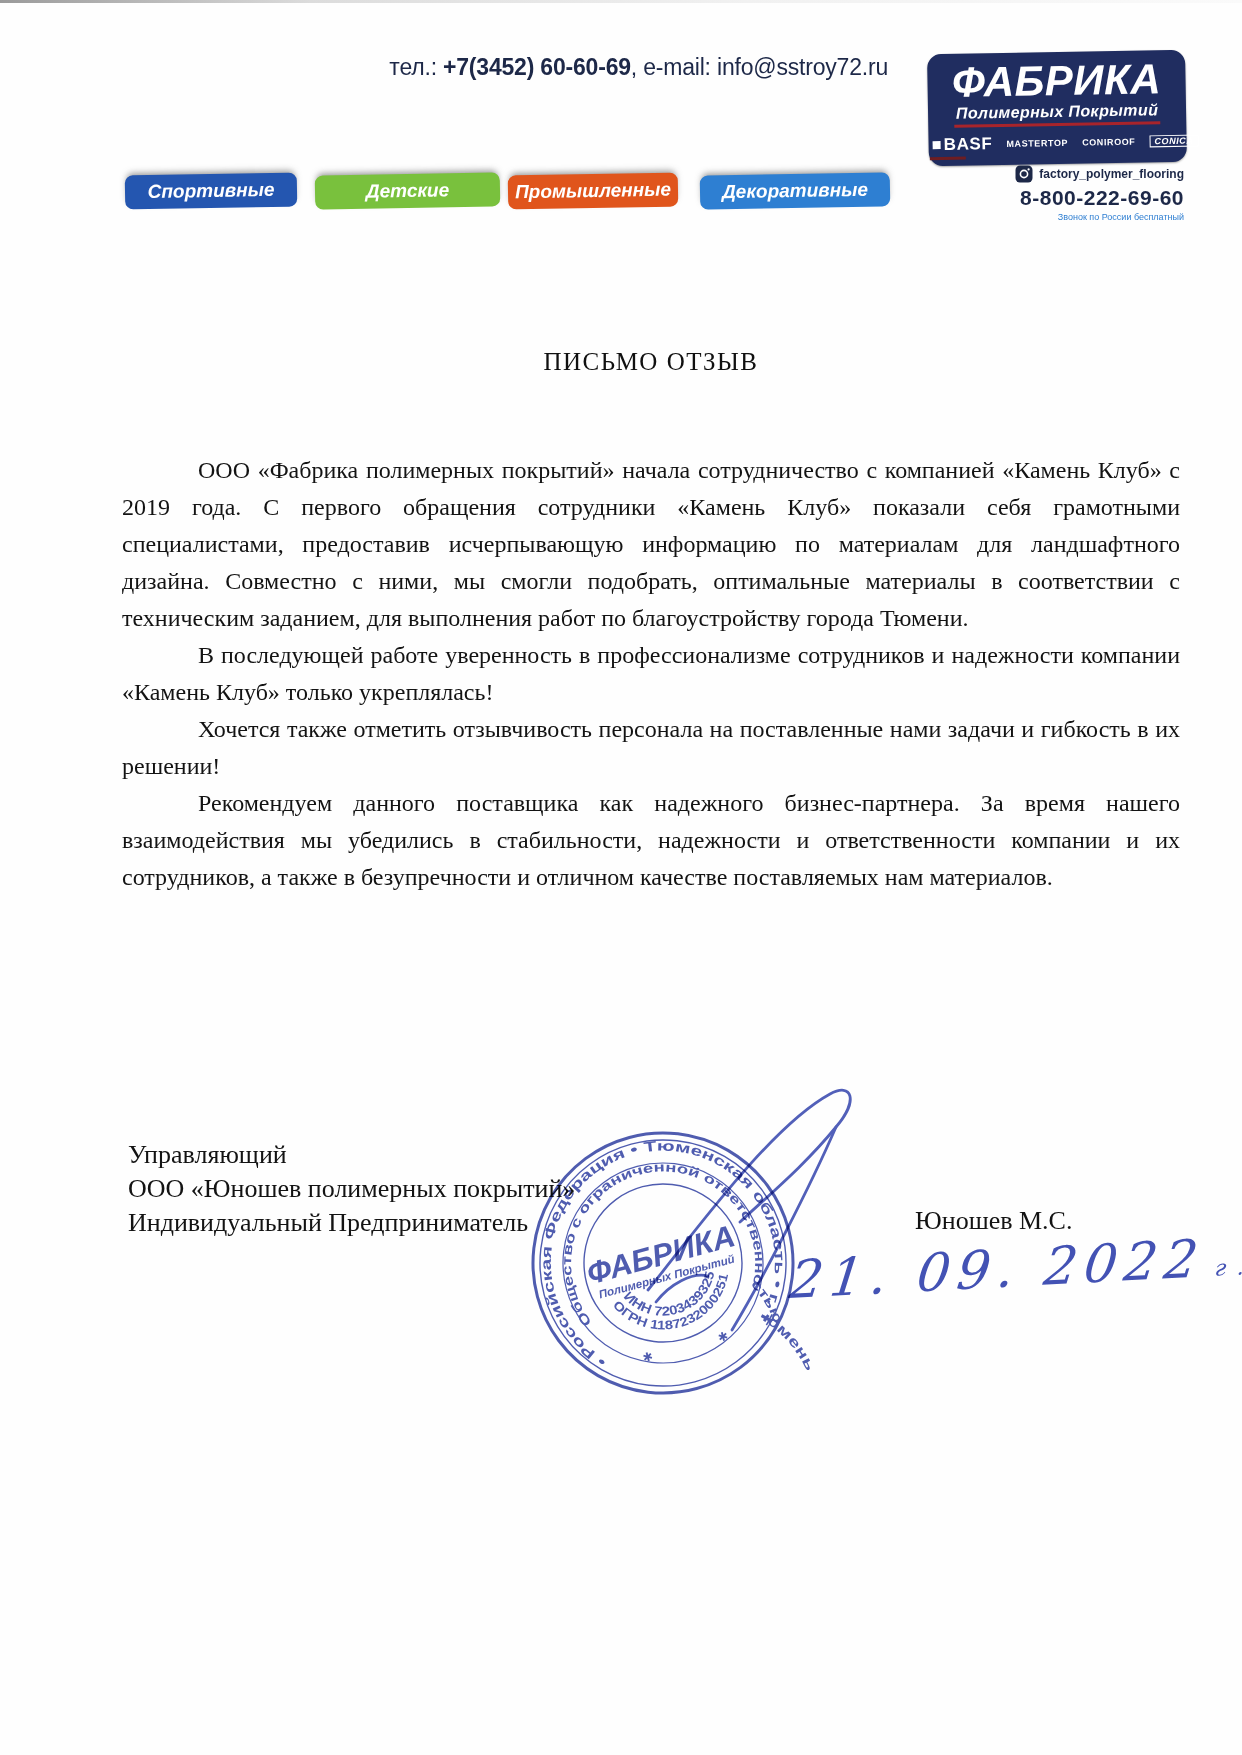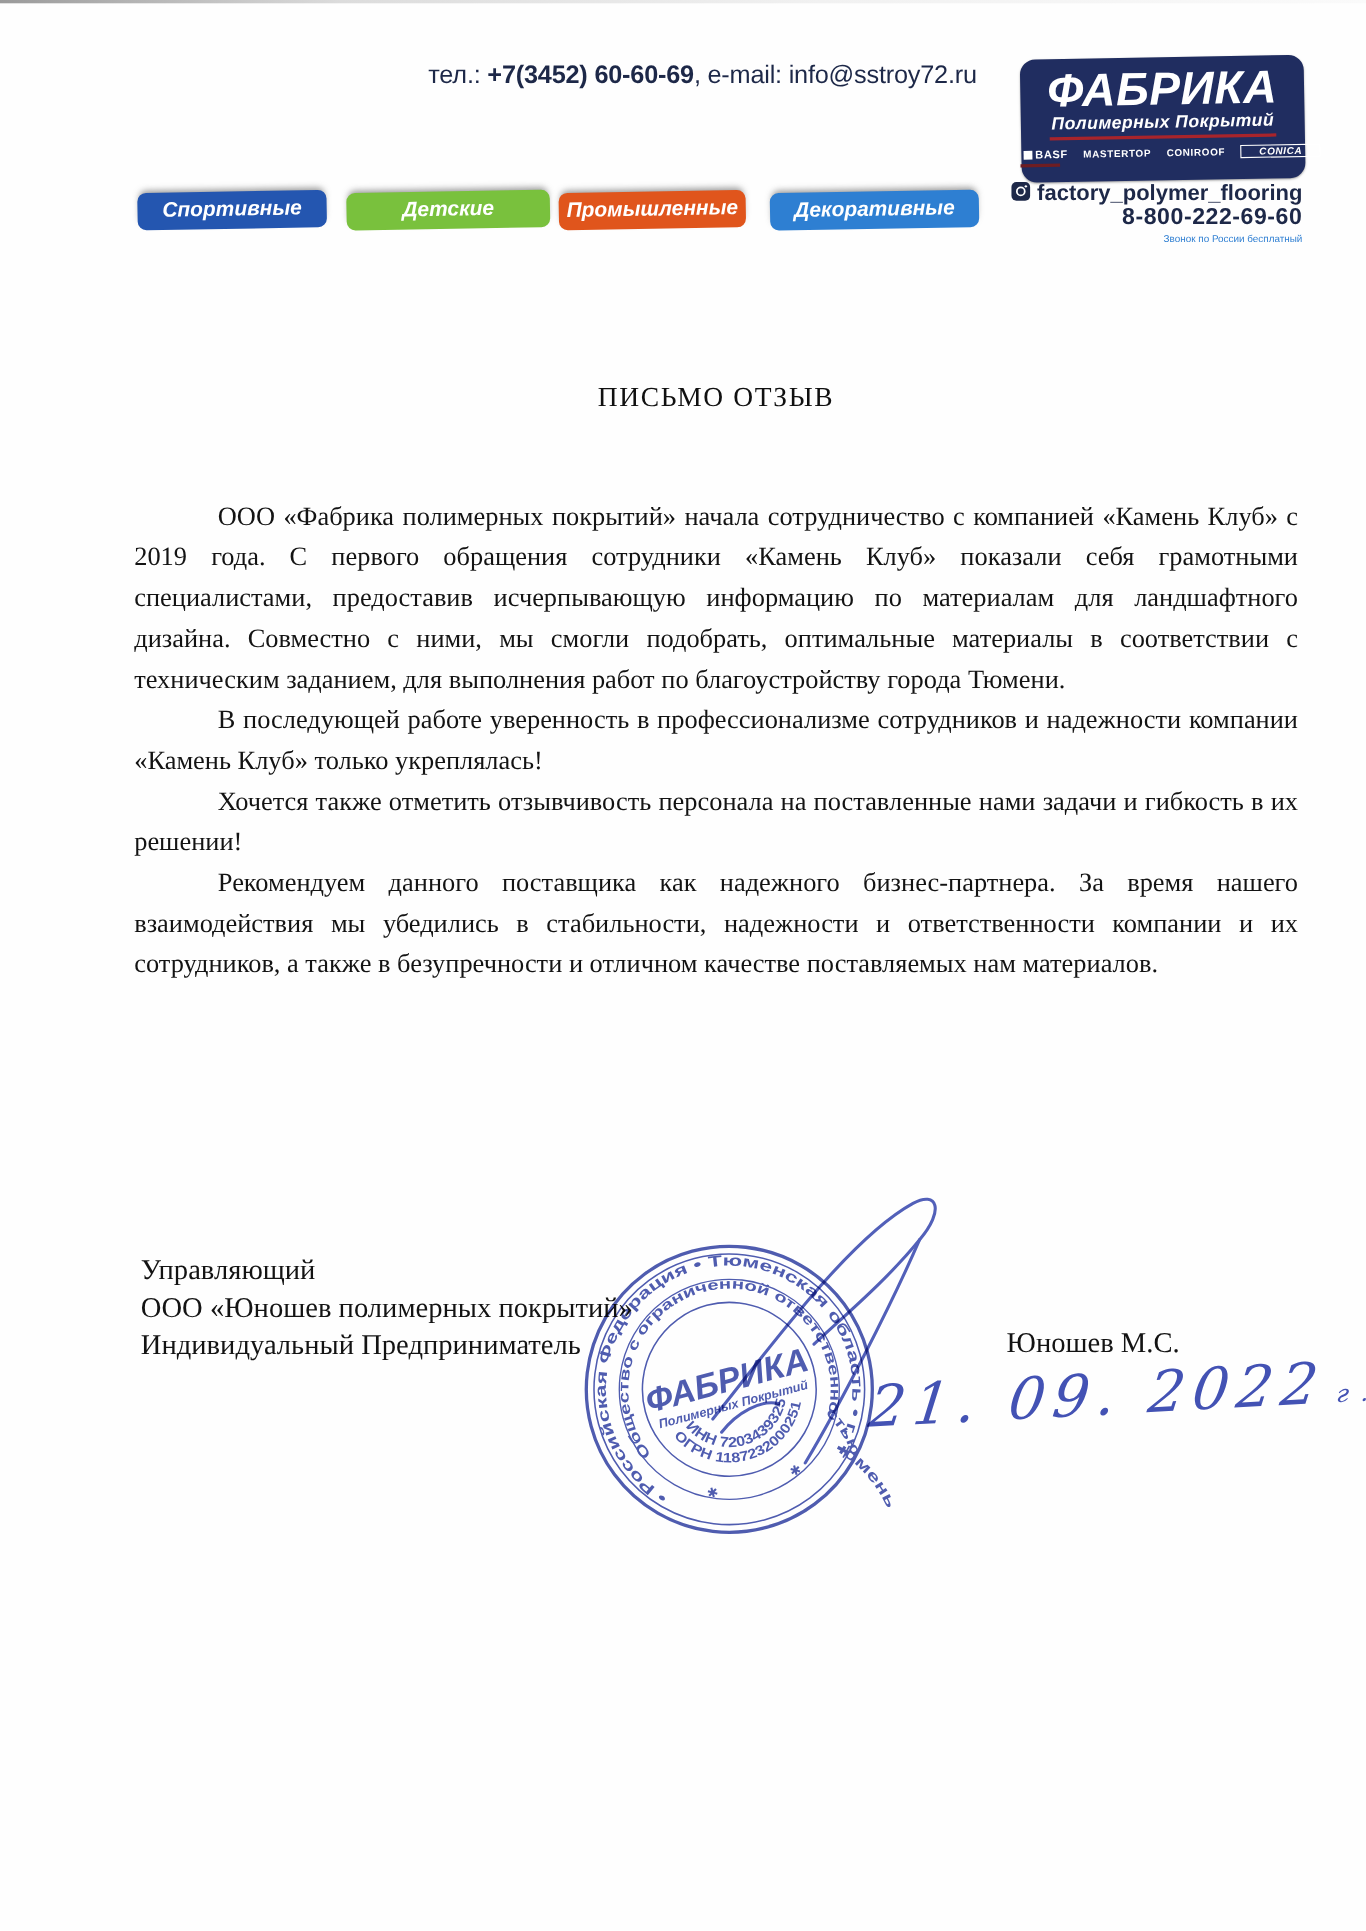--- a/index.html
+++ b/index.html
@@ -19,28 +19,28 @@
         background:#202d60;display:flex;flex-direction:column;align-items:center;
         transform:rotate(-1deg);box-shadow:0 1px 2px rgba(0,0,0,.35);}
   .logo-title{font-family:"Liberation Sans",sans-serif;font-style:italic;font-weight:900;
         font-size:42px;line-height:1;color:#fff;margin-top:8px;letter-spacing:0.5px;}
   .logo-sub{font-family:"Liberation Sans",sans-serif;font-style:italic;font-weight:bold;
         font-size:16px;color:#fff;margin-top:1px;letter-spacing:0.4px;}
   .logo-line{width:206px;height:3px;margin-top:2px;background:#a8242b;}
   .partners{margin-top:7px;display:flex;align-items:center;gap:14px;color:#fff;
         font-family:"Liberation Sans",sans-serif;font-size:9px;font-weight:bold;letter-spacing:0.6px;}
   .partner{display:inline-flex;align-items:center;gap:3px;}
-  .basf{position:relative;font-size:10px;font-weight:900;padding-left:16px;}
+  .basf{position:relative;font-size:17px;font-weight:900;padding-left:16px;}
   .basf-sq{display:inline-block;width:8px;height:8px;background:#fff;}
   .basf-bar{position:absolute;left:13px;bottom:-5px;width:36px;height:3px;background:#6e1d22;}
-  .conica{border:1.5px solid #fff;padding:0 16px;font-style:italic;}
+  .conica{border:1.5px solid #fff;padding:0 4px;font-style:italic;}
 
   
-  .insta{position:absolute;top:165px;right:58px;display:flex;align-items:flex-start;gap:6px;
-        font-family:"Liberation Sans",sans-serif;font-size:20px;font-weight:bold;color:#1d2848;}
+  .insta{position:absolute;top:165px;right:58px;display:flex;align-items:center;gap:6px;
+        font-family:"Liberation Sans",sans-serif;font-size:12px;font-weight:bold;color:#1d2848;}
   .hotline{position:absolute;top:186px;right:58px;font-family:"Liberation Sans",sans-serif;
         font-size:21px;font-weight:bold;color:#1d2848;letter-spacing:0.5px;}
   .hotnote{position:absolute;top:212px;right:58px;font-family:"Liberation Sans",sans-serif;
         font-size:9px;color:#2f7fd2;}
 
   
   .cat{position:absolute;top:174px;height:34px;border-radius:8px;display:flex;align-items:center;
         justify-content:center;color:#fff;font-family:"Liberation Sans",sans-serif;
         font-style:italic;font-weight:bold;font-size:19px;transform:rotate(-1deg);
         box-shadow:0 -4px 6px -2px rgba(70,70,70,.55);}

